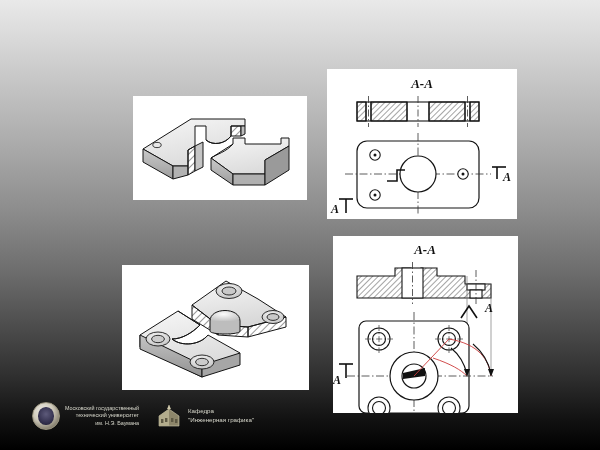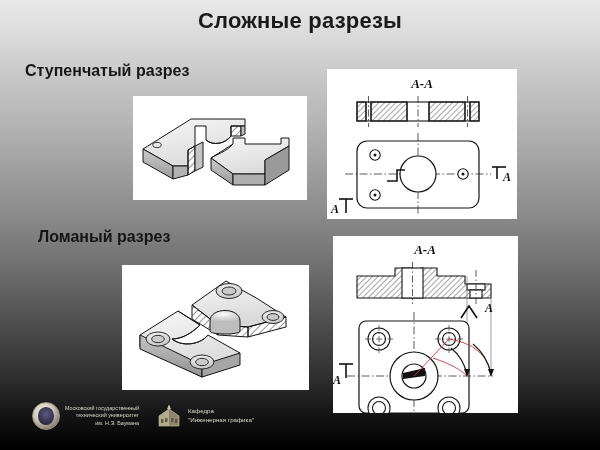--- a/index.html
+++ b/index.html
@@ -120,25 +120,22 @@
   .emblem-bldg {
     width: 28px; height: 24px;
     flex: 0 0 auto;
   }
 </style>
 </head>
 <body>
 
 <div class="slide">
 
-  <div class="slide-title">Сложные разрезы</div>
-
-  <div class="sub-1">Ступенчатый разрез</div>
-
-  <div class="sub-2">Ломаный разрез</div>
+
+
 
   <div class="panel" id="panel-iso-step">
     <svg viewBox="0 0 174 104">
       <defs>
         <pattern id="hatchA" width="5" height="5" patternTransform="rotate(45)" patternUnits="userSpaceOnUse">
           <line x1="0" y1="0" x2="0" y2="5" stroke="#1a1a1a" stroke-width="0.9"></line>
         </pattern>
         <linearGradient id="topfaceA" x1="0" y1="0" x2="0.4" y2="1">
           <stop offset="0" stop-color="#f6f6f6"></stop>
           <stop offset="1" stop-color="#dcdcdc"></stop>

